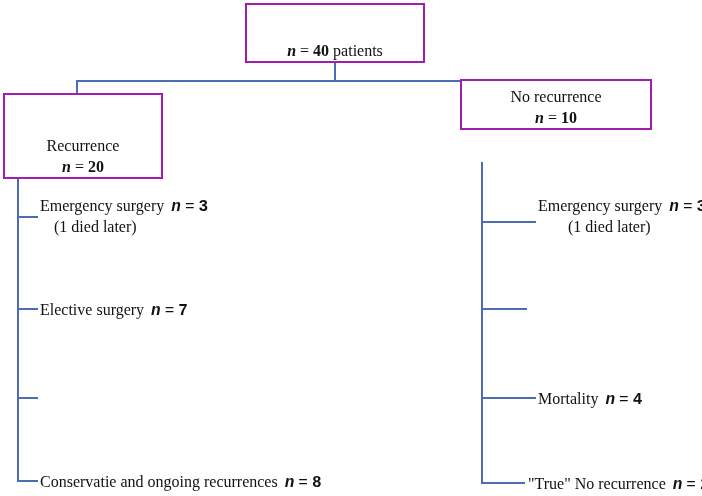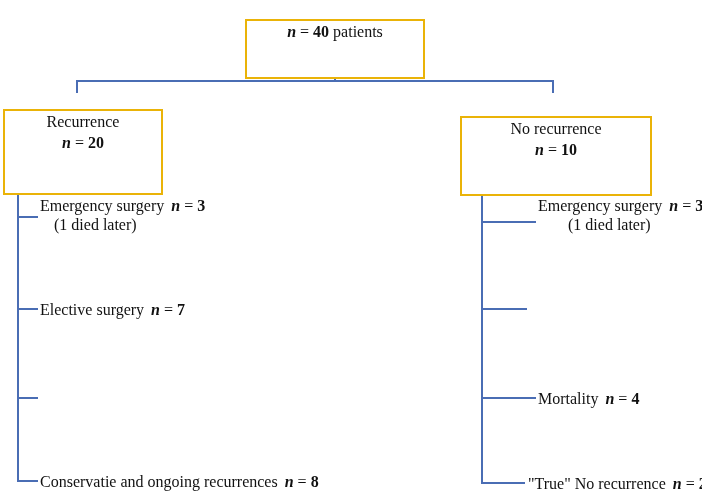--- a/index.html
+++ b/index.html
@@ -18,31 +18,30 @@
   }
   .lines-svg {
     position: absolute;
     left: 0;
     top: 0;
     width: 702px;
     height: 496px;
   }
   .node {
     position: absolute;
-    border: 2px solid #eab308;
+    border: 2px solid #a21caf;
     background: #ffffff;
     box-sizing: border-box;
     display: flex;
     flex-direction: column;
     align-items: center;
-    justify-content: flex-start;
+    justify-content: flex-end;
     text-align: center;
     font-size: 16px;
     line-height: 21px;
-    margin-top: 16px;
   }
   .leaf {
     position: absolute;
     font-size: 16px;
     line-height: 19px;
     white-space: nowrap;
   }
   .nsym {
     font-style: italic;
     font-weight: bold;
@@ -51,20 +50,21 @@
   .eq {
     margin-right: 4px;
     font-style: normal;
     font-weight: normal;
   }
   .nval {
     font-weight: bold;
   }
   .nexp {
     margin-left: 7px;
+    font-family: Liberation Mono, monospace;
   }
   .suffix {
     margin-left: 4px;
   }
   .leaf-note-indent-sm { padding-left: 14px; }
   .leaf-note-indent-lg { padding-left: 30px; }
 </style>
 </head>
 <body>
 
@@ -93,21 +93,21 @@
     </div>
   </div>
 
   <div class="node" style="left:3px; top:93px; width:160px; height:86px;">
     <div>Recurrence</div>
     <div>
       <span class="nsym">n</span><span class="eq">=</span><span class="nval">20</span>
     </div>
   </div>
 
-  <div class="node" style="left:460px; top:100px; width:192px; height:80px;">
+  <div class="node" style="left:460px; top:79px; width:192px; height:51px;">
     <div>No recurrence</div>
     <div>
       <span class="nsym">n</span><span class="eq">=</span><span class="nval">10</span>
     </div>
   </div>
 
   <div class="leaf" style="left:40px; top:196px;">
     <div>
       <span>Emergency surgery</span><span class="nexp"><span class="nsym">n</span><span class="eq">=</span><span class="nval">3</span></span>
     </div>

